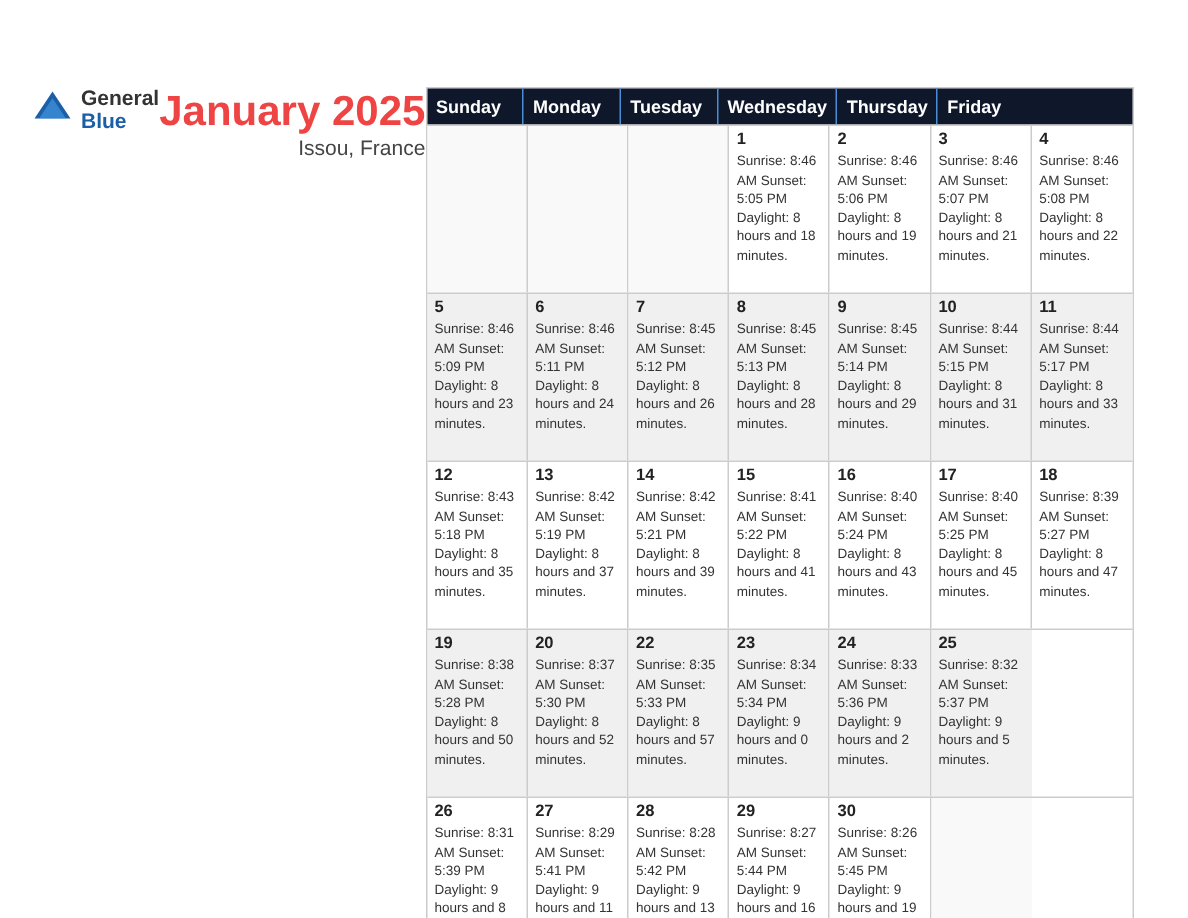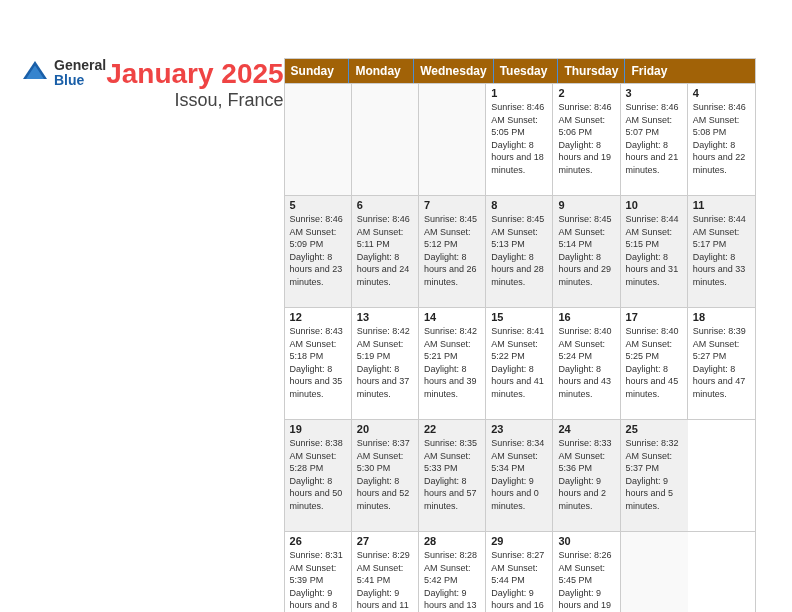--- a/index.html
+++ b/index.html
@@ -44,33 +44,33 @@
     }
     .title-block {
       text-align: right;
     }
     .title-block .month-year {
       font-size: 28px;
       font-weight: bold;
       color: #ef4444;
     }
     .title-block .location {
-      font-size: 18px;
+      font-size: 14px;
       color: #444;
     }
     .calendar {
       flex: 1;
       display: flex;
       flex-direction: column;
       border: 1px solid #ccc;
     }
     .cal-header {
       display: grid;
       grid-template-columns: repeat(7, 1fr);
-      background: #a16207;
+      background: #0f172a;
     }
     .cal-header-cell {
       color: #fff;
       font-size: 12px;
       font-weight: bold;
       padding: 5px 6px;
       border-right: 1px solid #4a8dd5;
     }
     .cal-header-cell:last-child { border-right: none; }
     .cal-body {
@@ -127,22 +127,22 @@
       <div class="month-year">January 2025</div>
       <div class="location">Issou, France</div>
     </div>
   </div>
 
   <div class="calendar">
     <div class="cal-header">
 
     <div class="cal-header-cell">Sunday</div>
         <div class="cal-header-cell">Monday</div>
+        <div class="cal-header-cell">Tuesday</div>
         <div class="cal-header-cell">Wednesday</div>
-        <div class="cal-header-cell">Tuesday</div>
         <div class="cal-header-cell">Thursday</div>
         <div class="cal-header-cell">Friday</div>
       </div>
     <div class="cal-body">
 
     <div class="cal-row">
           <div class="cal-cell empty"></div>
           <div class="cal-cell empty"></div>
           <div class="cal-cell empty"></div>
           <div class="cal-cell">

